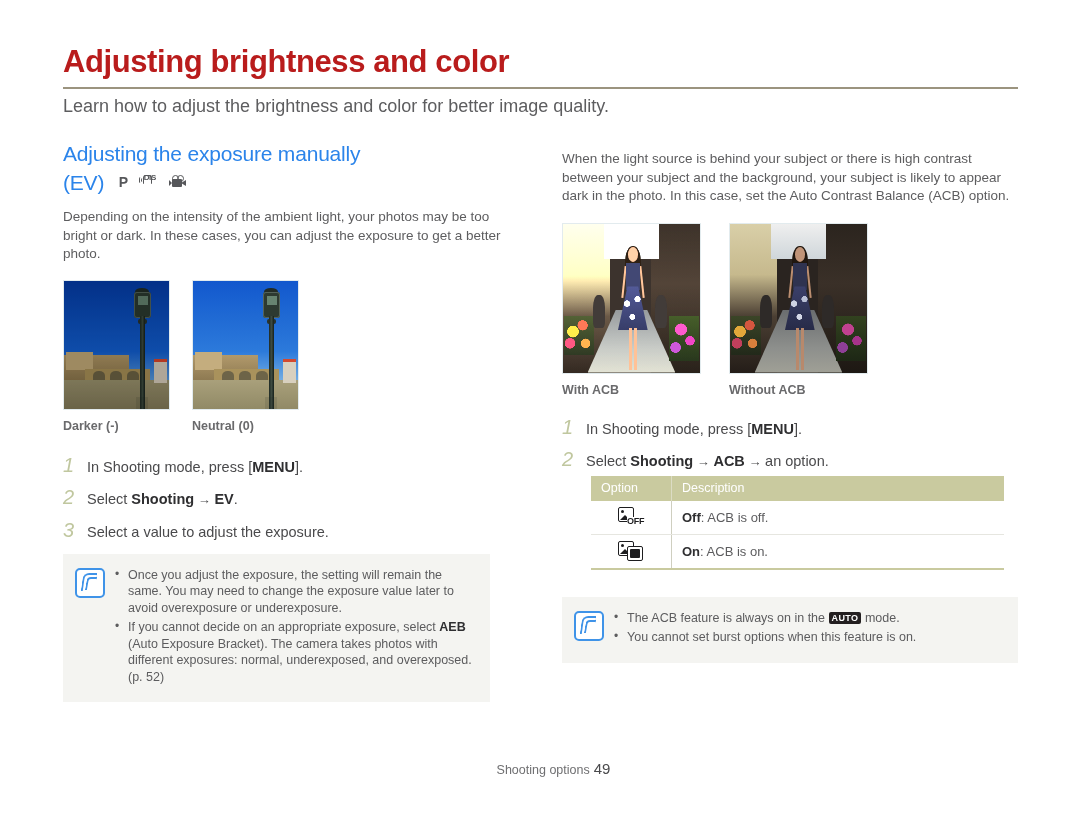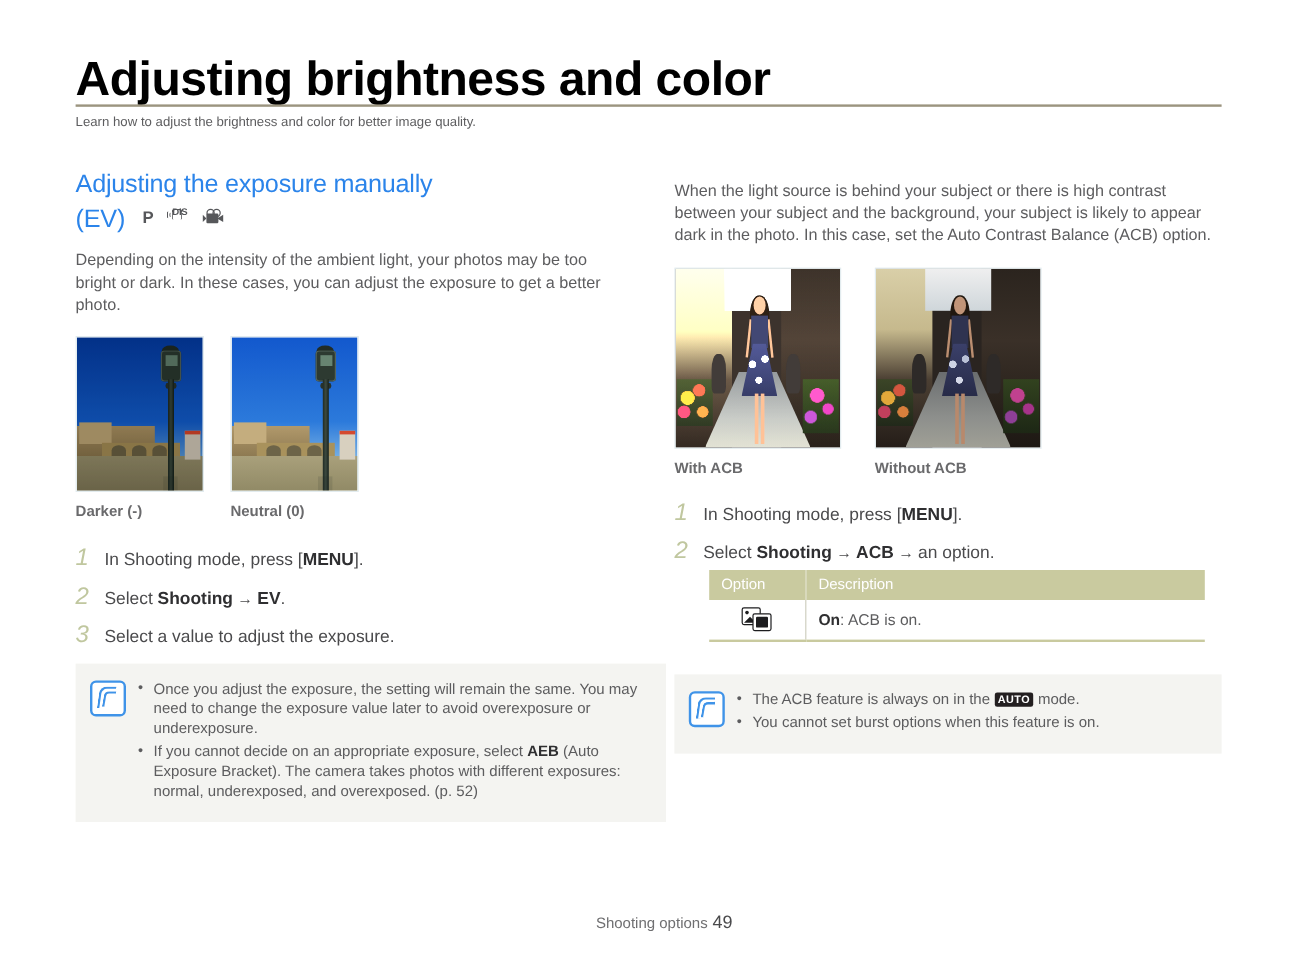--- a/index.html
+++ b/index.html
@@ -20,39 +20,39 @@
     left: 0; top: 0;
     width: 1080px;
     height: 815px;
   }
 
   
   .page-title {
     position: absolute;
     left: 63px;
     top: 44px;
-    font-size: 40px;
+    font-size: 31px;
     font-weight: bold;
-    color: #000000;
+    color: #b91c1c;
     letter-spacing: -0.4px;
     white-space: nowrap;
   }
   .title-rule {
     position: absolute;
     left: 63px;
     top: 87px;
     width: 955px;
     height: 2px;
     background: #9b947f;
   }
   .lead {
     position: absolute;
     left: 63px;
     top: 96px;
-    font-size: 11px;
+    font-size: 18px;
     color: #5d5d5f;
     white-space: nowrap;
   }
 
   
   .col-left  { position: absolute; left: 63px;  top: 140px; width: 468px; }
   .col-right { position: absolute; left: 562px; top: 140px; width: 456px; }
 
   .sec-heading {
     font-size: 21px;
@@ -570,21 +570,21 @@
       <div class="step">
         <div class="step-num">2</div>
         <div class="step-text"><span>Select </span><b>Shooting</b><span class="arrow"> → </span><b>EV</b><span>.</span></div>
       </div>
       <div class="step">
         <div class="step-num">3</div>
         <div class="step-text">Select a value to adjust the exposure.</div>
       </div>
     </div>
 
-    <div class="notebox" style="width:492px;margin-top:12px;">
+    <div class="notebox" style="width:427px;margin-top:12px;">
       <div class="note-icon">
         <span class="nib"></span>
           <span class="nib2"></span>
       </div>
       <ul class="note-list">
         <li>Once you adjust the exposure, the setting will remain the same. You may need to change the exposure value later to avoid overexposure or underexposure.</li>
         <li><span>If you cannot decide on an appropriate exposure, select </span><b>AEB</b><span> (Auto Exposure Bracket). The camera takes photos with different exposures: normal, underexposed, and overexposed. (p. 52)</span></li>
       </ul>
     </div>
 
@@ -673,20 +673,32 @@
           </tr>
         </thead>
         <tbody>
           <tr>
             <td class="c1">
               <span class="acb-ico">
                 <span class="card">
                     <span class="dot"></span>
                     <span class="tri"></span>
                   </span>
+                <span class="offtxt">OFF</span>
+              </span>
+            </td>
+            <td><b>Off</b><span>: ACB is off.</span></td>
+          </tr>
+          <tr>
+            <td class="c1">
+              <span class="acb-ico">
+                <span class="card">
+                    <span class="dot"></span>
+                    <span class="tri"></span>
+                  </span>
                 <span class="card2">
                     <span class="fill"></span>
                   </span>
               </span>
             </td>
             <td><b>On</b><span>: ACB is on.</span></td>
           </tr>
         </tbody>
       </table>
     </div>

